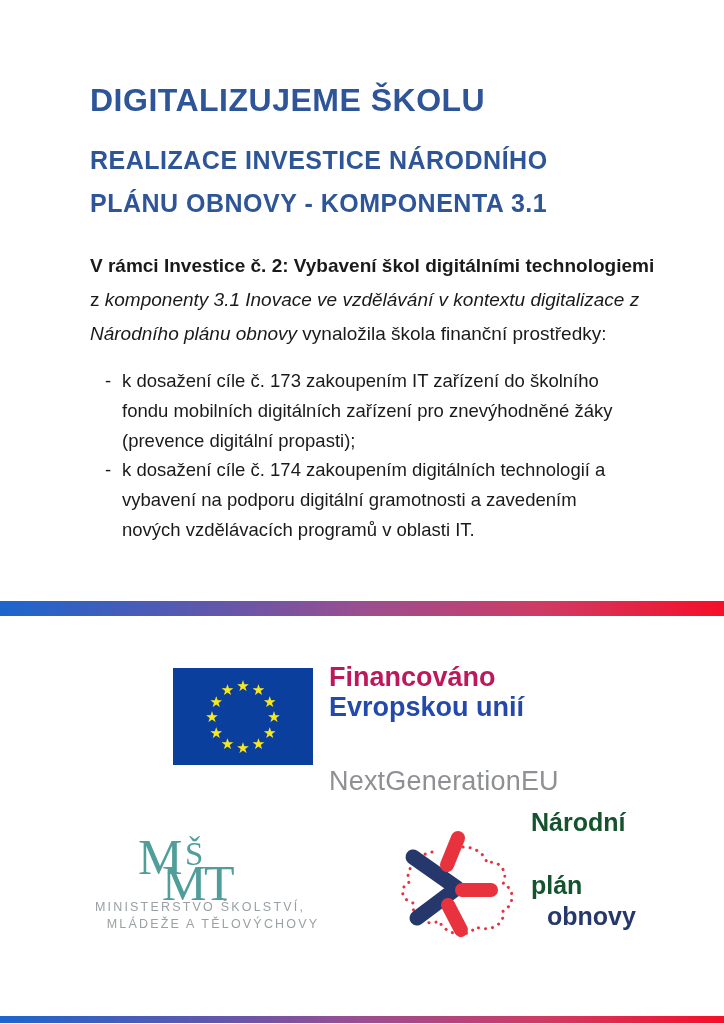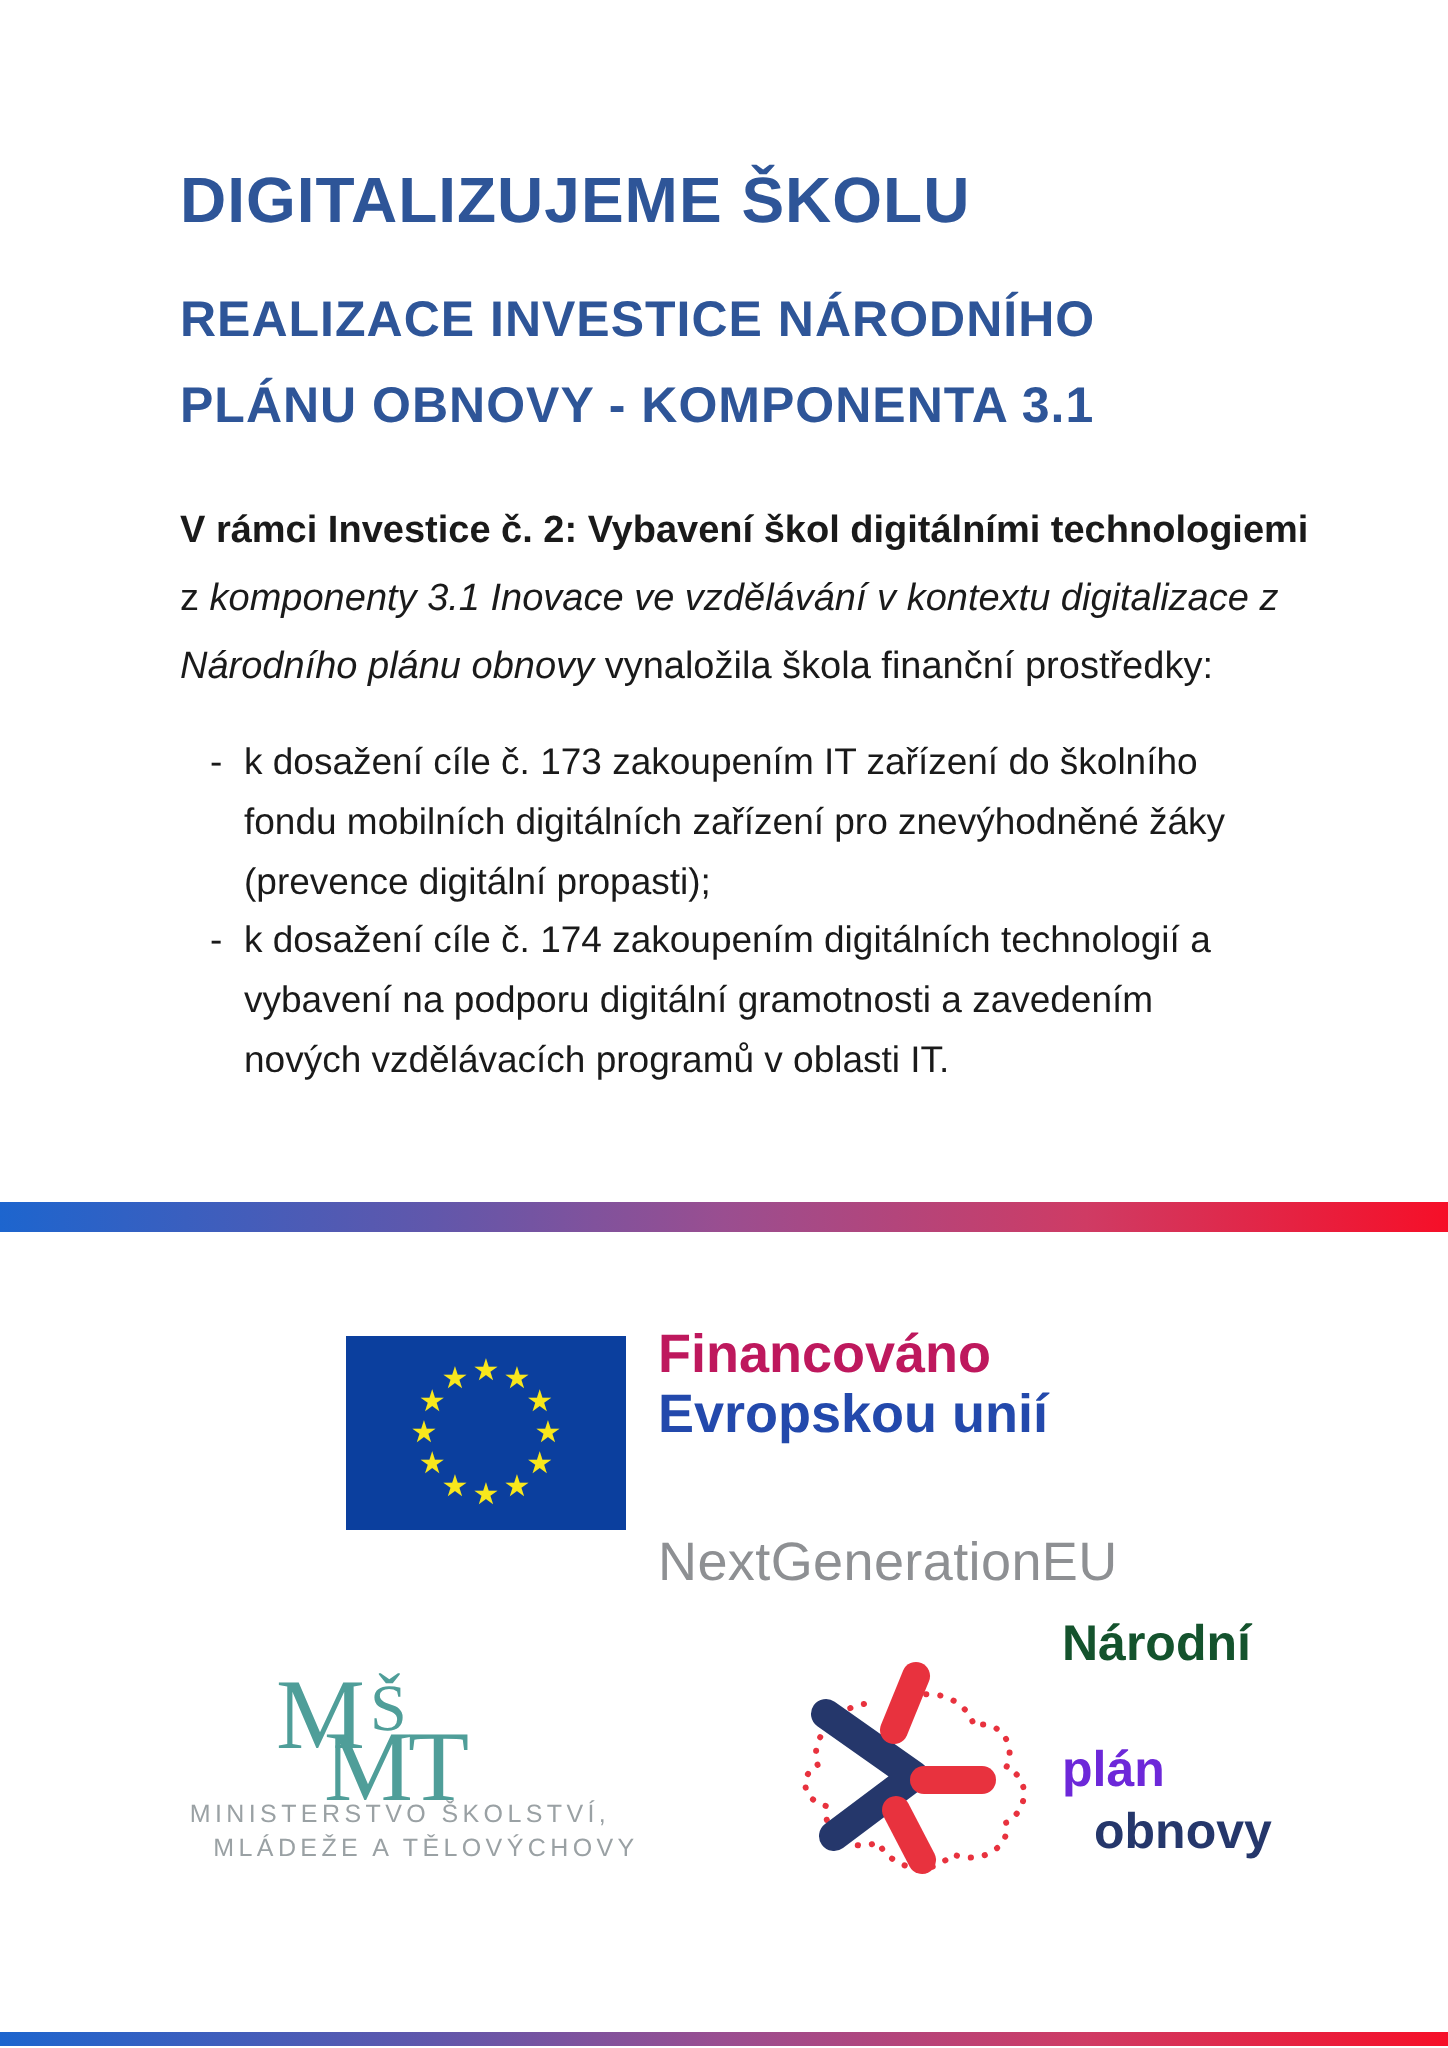--- a/index.html
+++ b/index.html
@@ -94,18 +94,18 @@
 
     <path d="M40,26 C26,28 12,44 17,57 C7,61 9,74 21,77 C19,91 34,101 47,95 C54,109 74,113 84,101 C99,107 114,97 111,85 C123,79 123,62 111,58 C117,46 107,33 95,37 C91,22 70,16 58,26" fill="none" stroke="#e8323e" stroke-width="3" stroke-linecap="round" stroke-dasharray="0.1 7"></path>
 
     <path d="M21,31 L65,62 L25,92" fill="none" stroke="#25376b" stroke-width="15" stroke-linecap="round" stroke-linejoin="round"></path>
 
     <line x1="66" y1="12" x2="55" y2="39" stroke="#e8323e" stroke-width="14" stroke-linecap="round"></line>
     <line x1="70" y1="64" x2="99" y2="64" stroke="#e8323e" stroke-width="14" stroke-linecap="round"></line>
     <line x1="56" y1="79" x2="69" y2="104" stroke="#e8323e" stroke-width="14" stroke-linecap="round"></line>
   </svg>
   <div class="abs npo-line" style="top:796px;color:#14532d;margin-top:12px;">Národní</div>
-  <div class="abs npo-line" style="top:871px;color:#6d28d9;">plán</div>
+  <div class="abs npo-line" style="top:871px;color:#14532d;">plán</div>
   <div class="abs npo-line" style="top:902px;color:#25376b;margin-left:16px;">obnovy</div>
 
   <div class="abs grad-bar" id="grad-bottom"></div>
 
 </div>
 
 </body></html>

